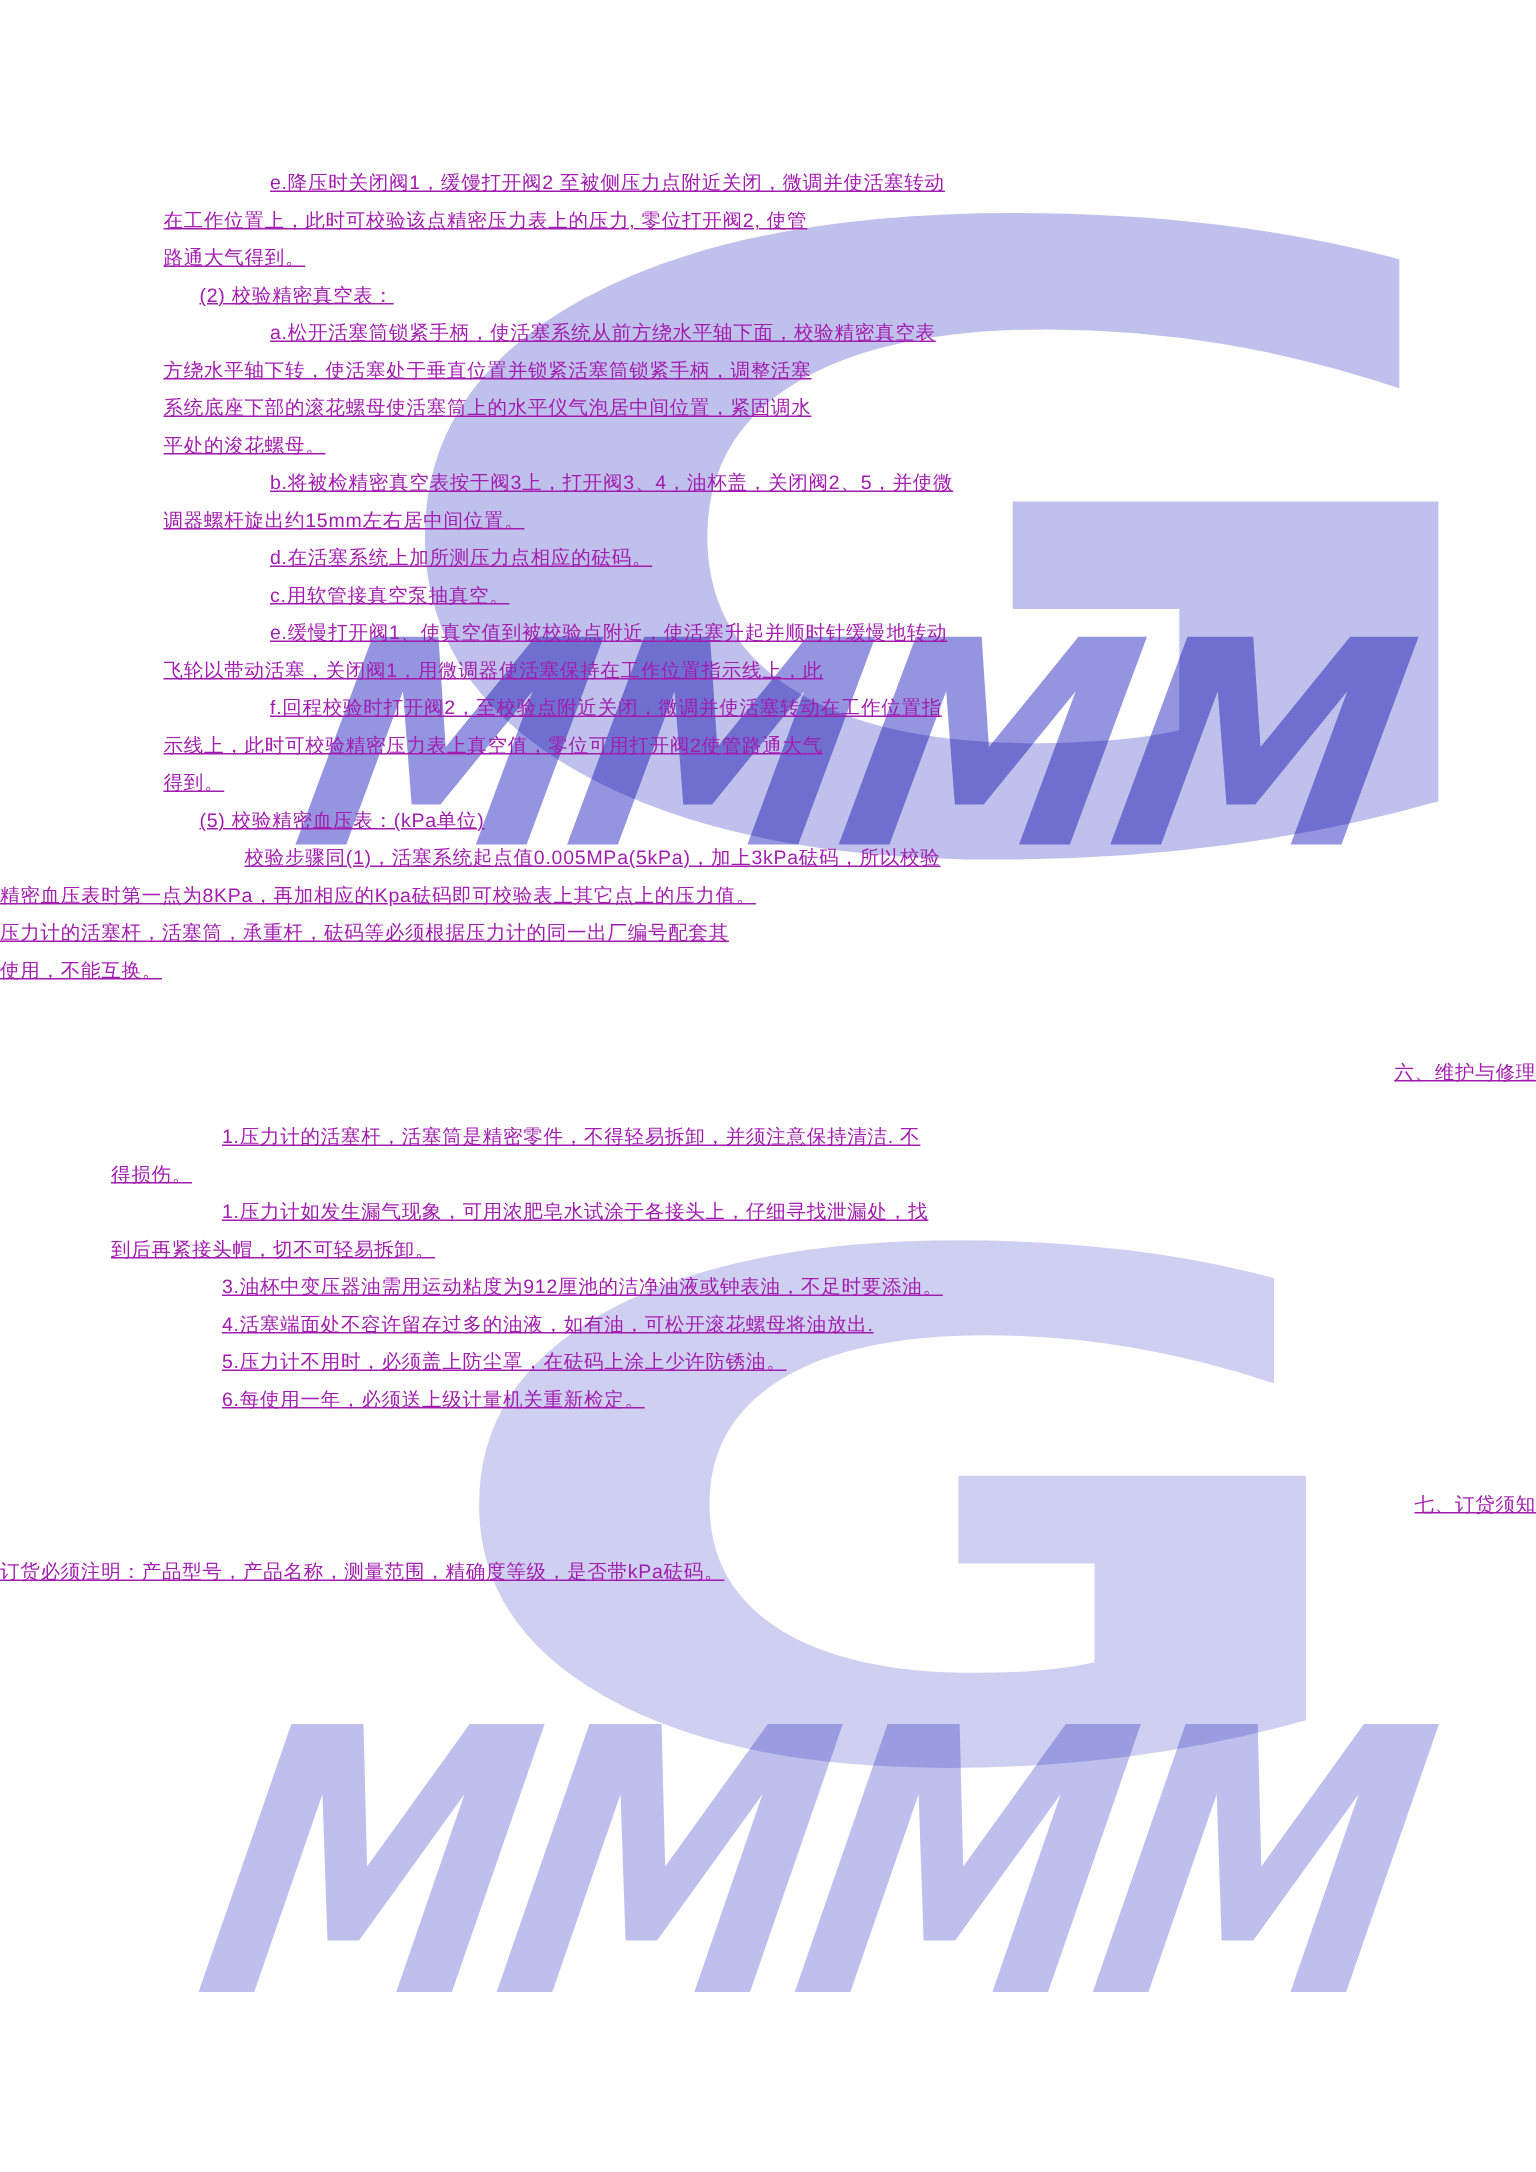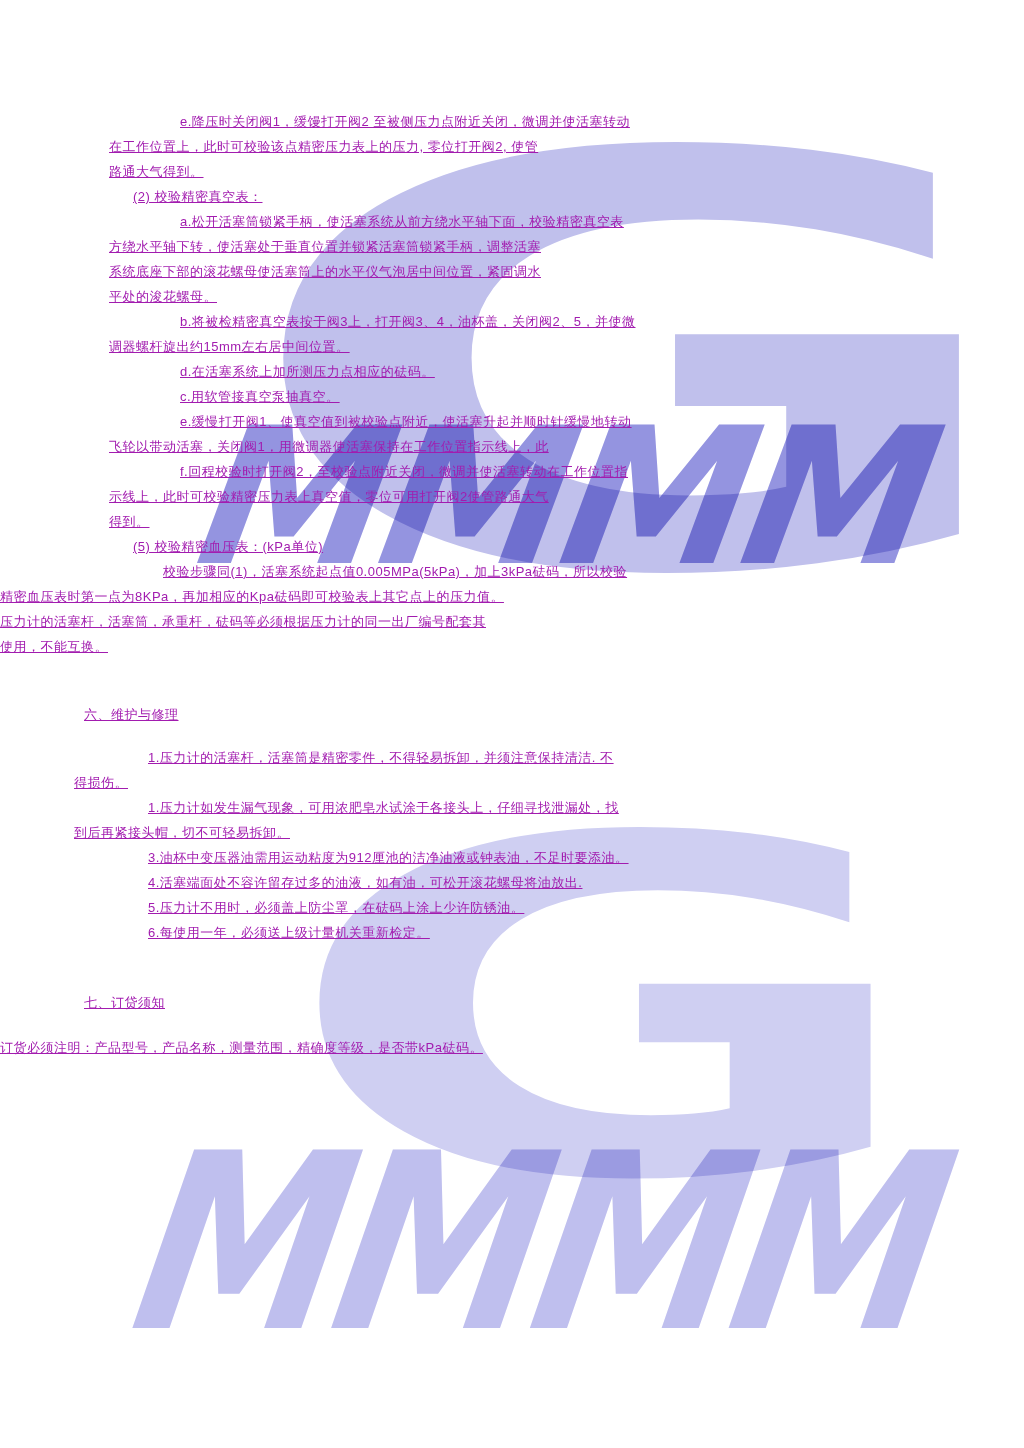--- a/index.html
+++ b/index.html
@@ -30,21 +30,21 @@
   .line{
     height:25px;
     white-space:nowrap;
     letter-spacing:0.5px;
   }
   .ind-sub  {padding-left:180px;}
   .ind-subc {padding-left:109px;}
   .ind-num  {padding-left:133px;}
   .ind-parai{padding-left:163px;}
   .ind-para {}
-  .ind-head {padding-left:84px;}
+  .ind-head {padding-left:84px;text-align:right;}
   .ind-item {padding-left:148px;}
   .ind-itemc{padding-left:74px;}
 </style>
 </head>
 <body>
 
 <div class="page">
 
   <svg class="wm-layer" width="1024" height="1448" viewBox="0 0 1024 1448" aria-hidden="true">
     <text transform="translate(235,565) scale(1.7,1)" font-size="570" fill="#c0c0ec">G</text>

